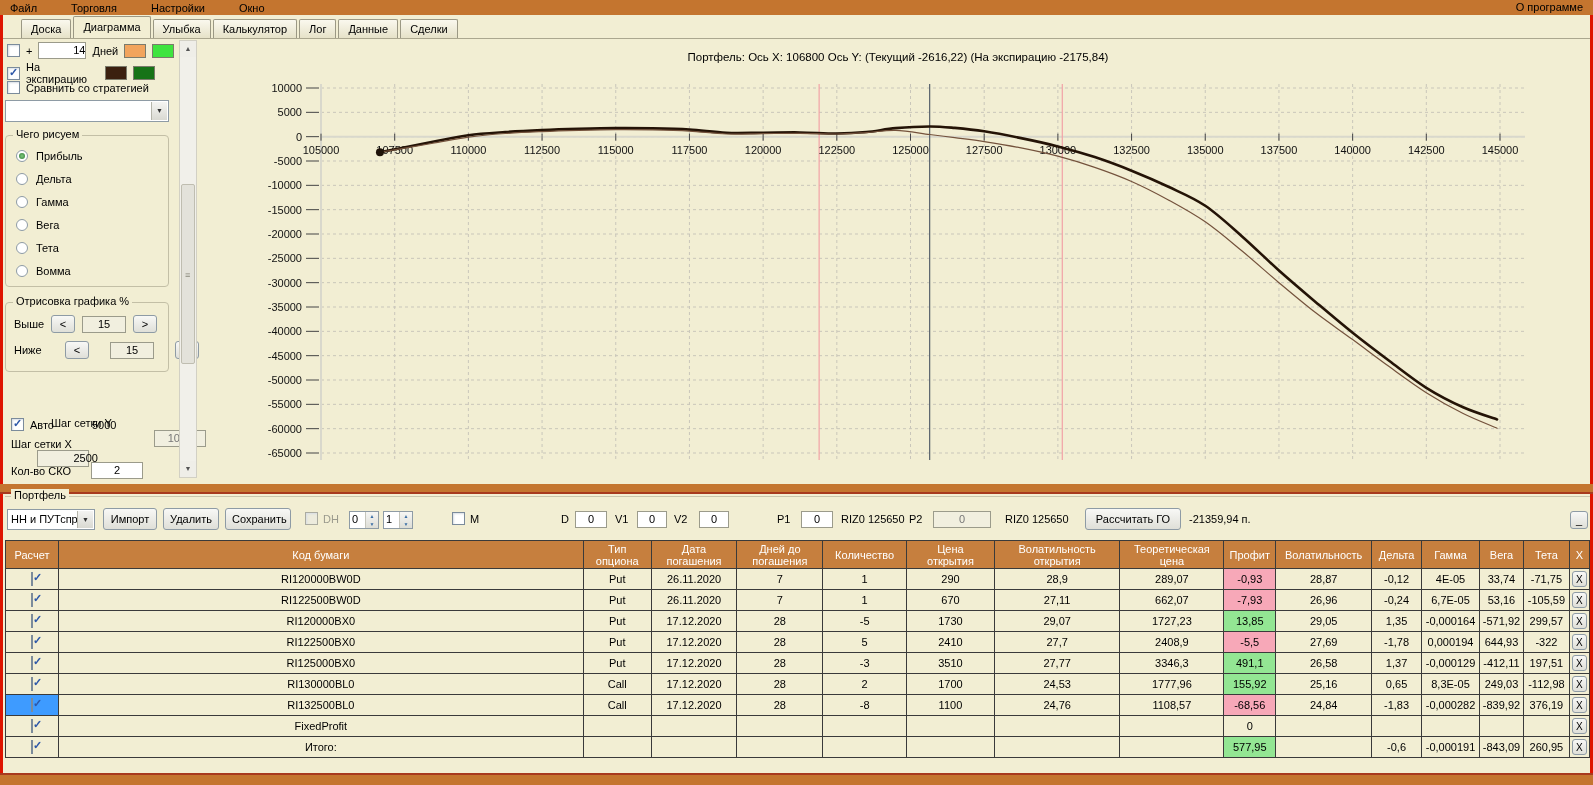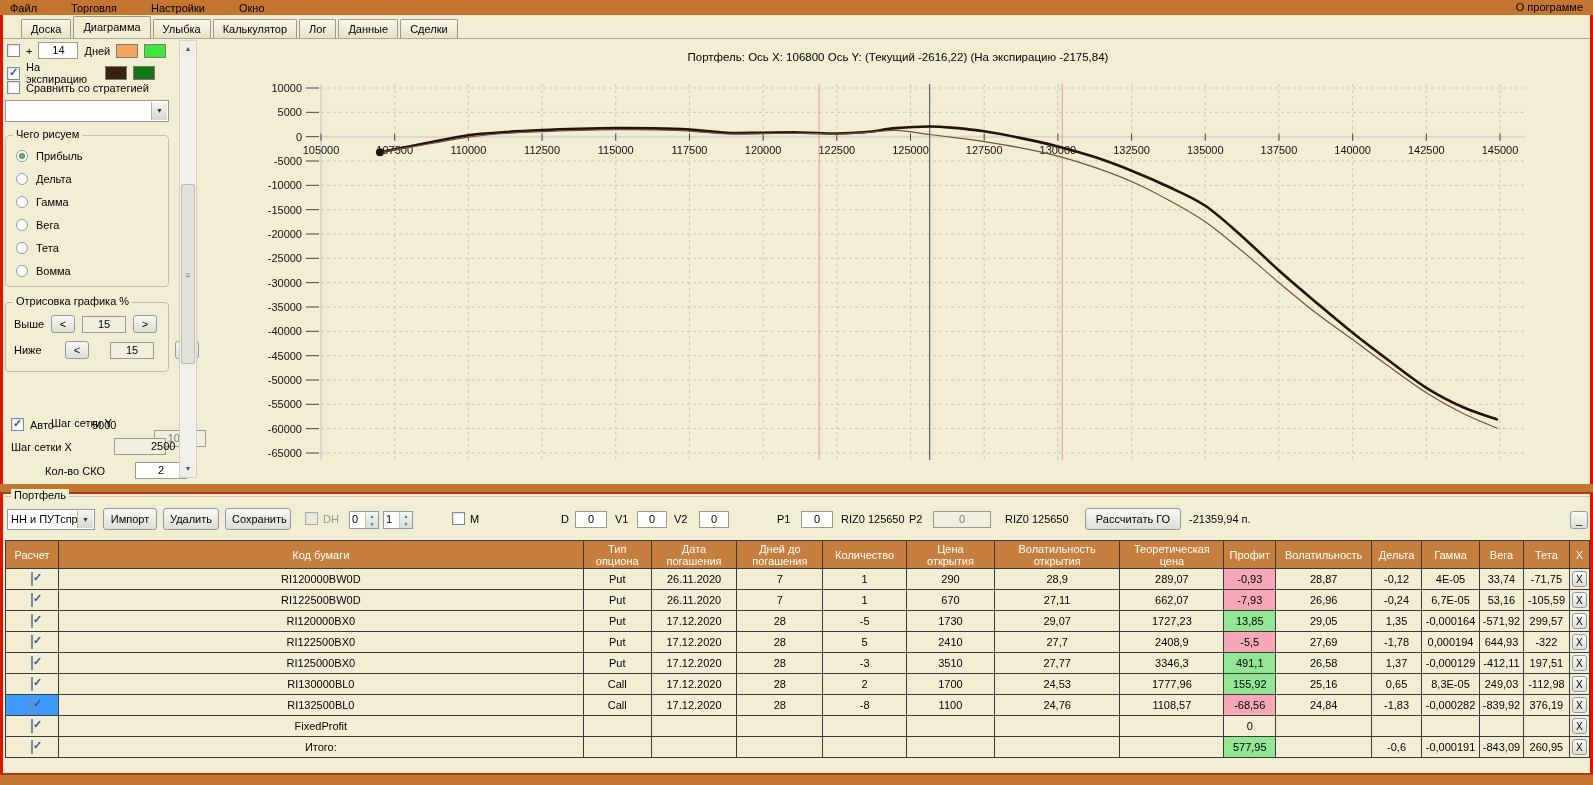--- a/index.html
+++ b/index.html
@@ -99,21 +99,21 @@
       <div class="tab">Лог</div>
       <div class="tab">Данные</div>
       <div class="tab">Сделки</div>
     </div>
   <div class="tabline"></div>
 
   <div class="sidebar">
     <div class="row" style="left:3px;top:2px;gap:6px;">
       <span class="cb"></span>
       <span>+</span>
-      <span class="tbox" style="width:40px;">14</span>
+      <span class="tbox" style="width:48px;text-align:right;">14</span>
       <span>Дней</span>
       <span class="swatch" id="sw-days-1" style="background: rgb(242, 164, 92);"></span>
       <span class="swatch" id="sw-days-2" style="background: rgb(63, 228, 63);"></span>
     </div>
     <div class="row" style="left:3px;top:21px;gap:6px;">
       <span class="cb on"></span>
       <span style="width:73px;">На экспирацию</span>
       <span class="swatch" id="sw-exp-1" style="background: rgb(59, 32, 15);"></span>
       <span class="swatch" id="sw-exp-2" style="background: rgb(23, 115, 23);"></span>
     </div>
@@ -174,26 +174,26 @@
 
     <div class="row" style="left:7px;top:358px;padding-left:40px;">
       <span style="width:103px;">Шаг сетки Y</span>
       <span class="tbox gray" style="width:52px;margin-top:32px;">1000</span>
     </div>
     <div class="row" style="left:7px;top:378px;gap:6px;">
       <span class="cb on"></span>
       <span style="width:56px;">Авто</span>
       <span>5000</span>
     </div>
-    <div class="row" style="left:7px;top:398px;">
+    <div class="row" style="left:7px;top:398px;flex-direction:column;">
       <span style="width:103px;">Шаг сетки X</span>
       <span class="tbox soft" style="width:52px;padding-left:36px;">2500</span>
     </div>
     <div class="row" style="left:7px;top:422px;">
-      <span style="width:90px;margin-left:34px;">Кол-во СКО</span>
+      <span style="width:80px;">Кол-во СКО</span>
       <span class="tbox" style="width:52px;">2</span>
     </div>
   </div>
 
   <div class="vscroll">
     <div class="sbtn" style="top:0;">▲</div>
     <div class="thumb" style="top:143px;height:180px;">
       <div class="grip" style="top:86px;">≡</div>
     </div>
     <div class="sbtn" style="bottom:0;">▼</div>

